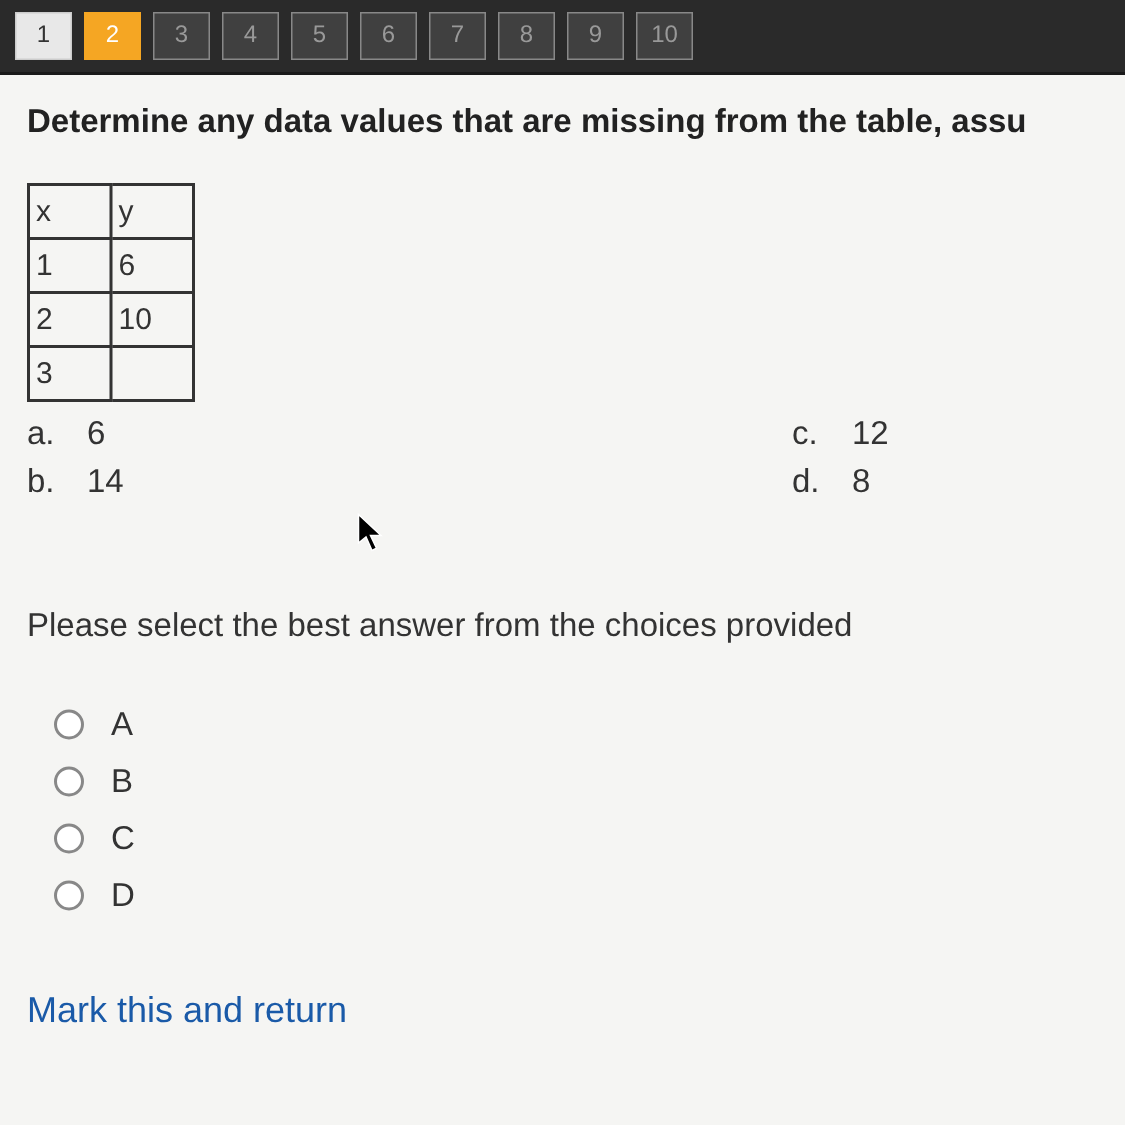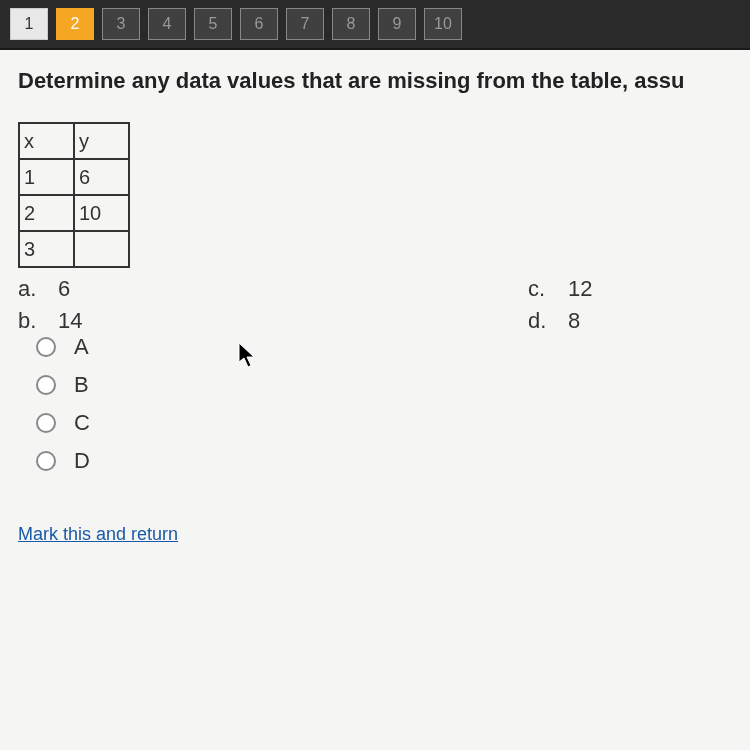--- a/index.html
+++ b/index.html
@@ -105,23 +105,22 @@
     .radio-circle {
       width: 20px;
       height: 20px;
       border: 2px solid #888;
       border-radius: 50%;
       background: #fff;
       cursor: pointer;
     }
     .footer-link {
       margin-top: 50px;
-      font-size: 18px;
+      font-size: 24px;
       color: #1a5aa8;
-      text-decoration: underline;
       cursor: pointer;
     }
     .cursor {
       position: absolute;
       top: 292px;
       left: 238px;
       pointer-events: none;
     }
   </style>
 </head>
@@ -180,20 +179,21 @@
         <span class="choice-letter">c.</span>
         <span>12</span>
       </div>
       <div class="choice-item">
         <span class="choice-letter">d.</span>
         <span>8</span>
       </div>
     </div>
   </div>
 
+  <div class="instruction">Please select the best answer from the choices provided</div>
 
   <div class="radio-group">
     <div class="radio-row">
       <div class="radio-circle"></div>
       <span>A</span>
     </div>
     <div class="radio-row">
       <div class="radio-circle"></div>
       <span>B</span>
     </div>

